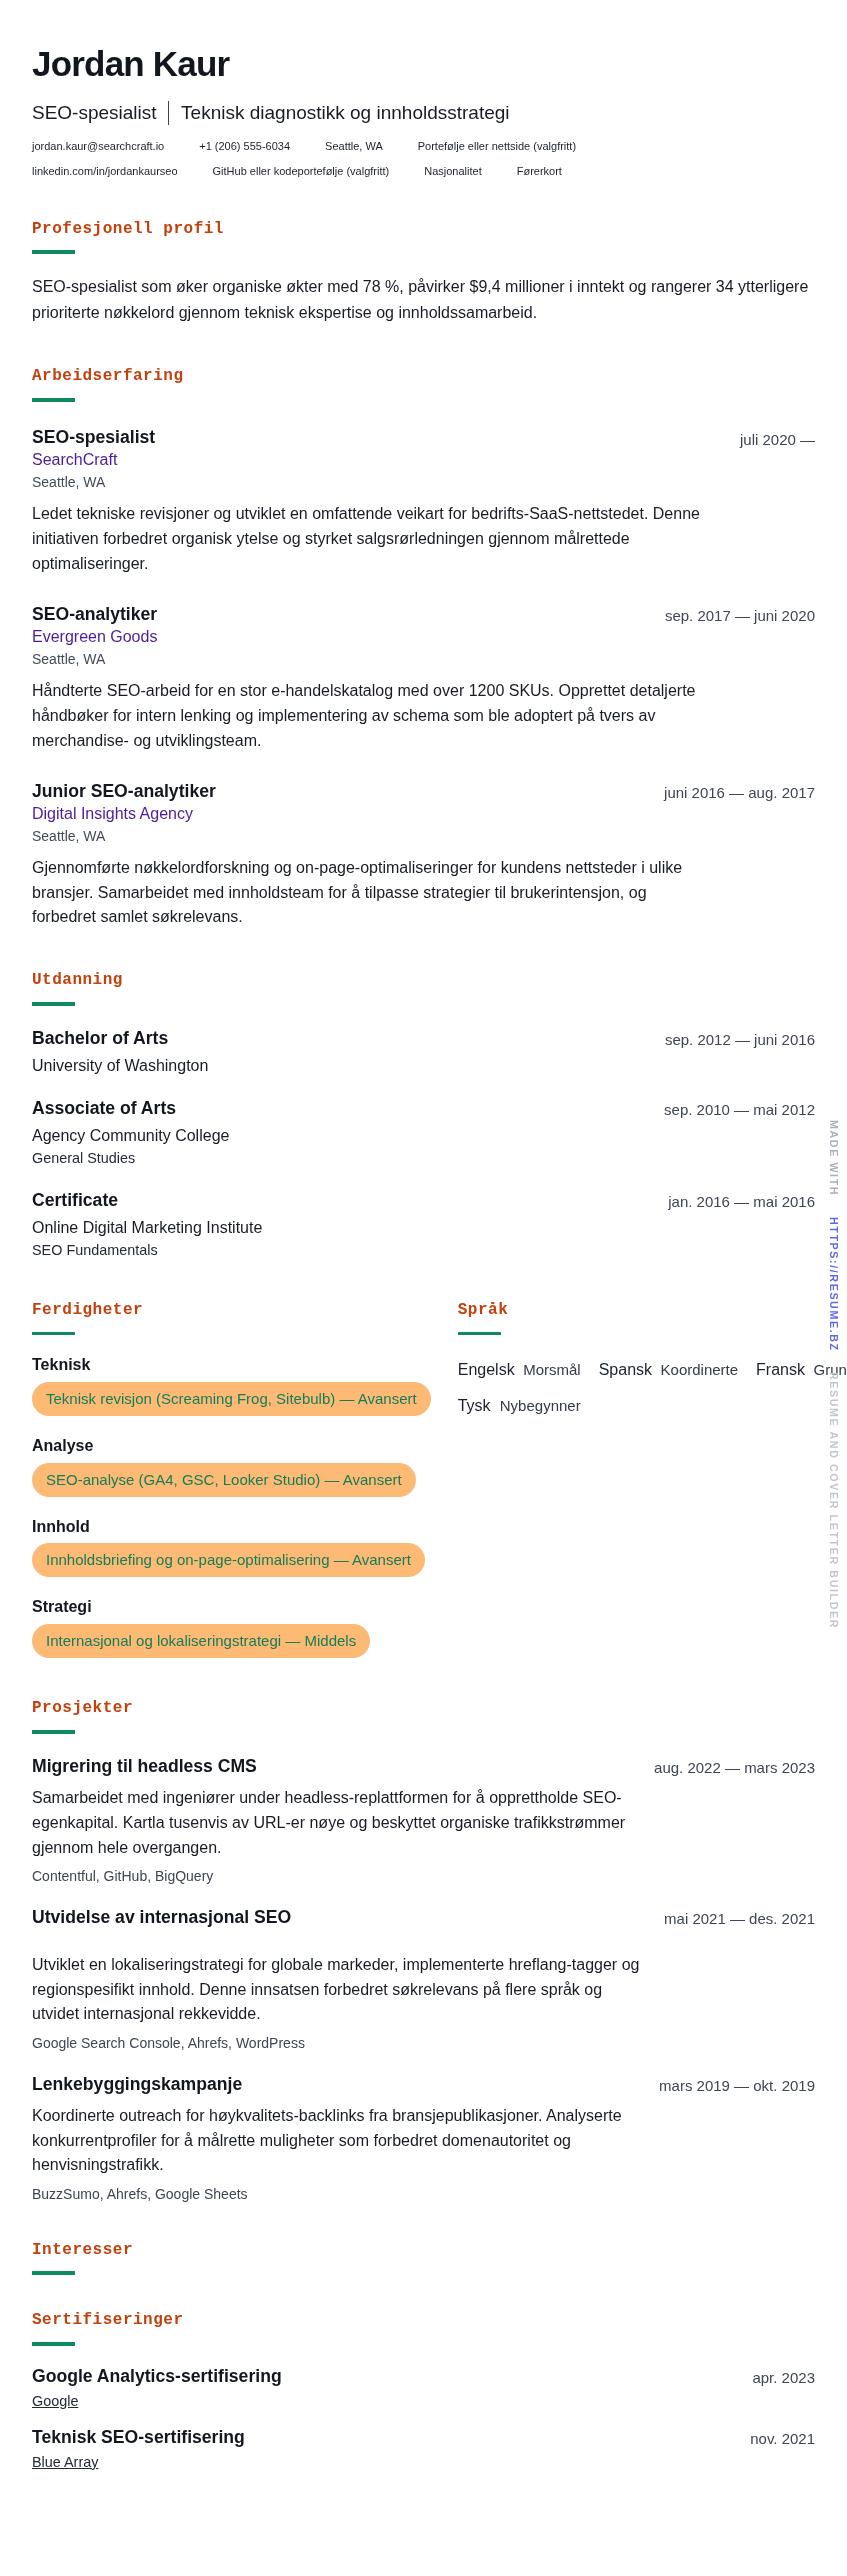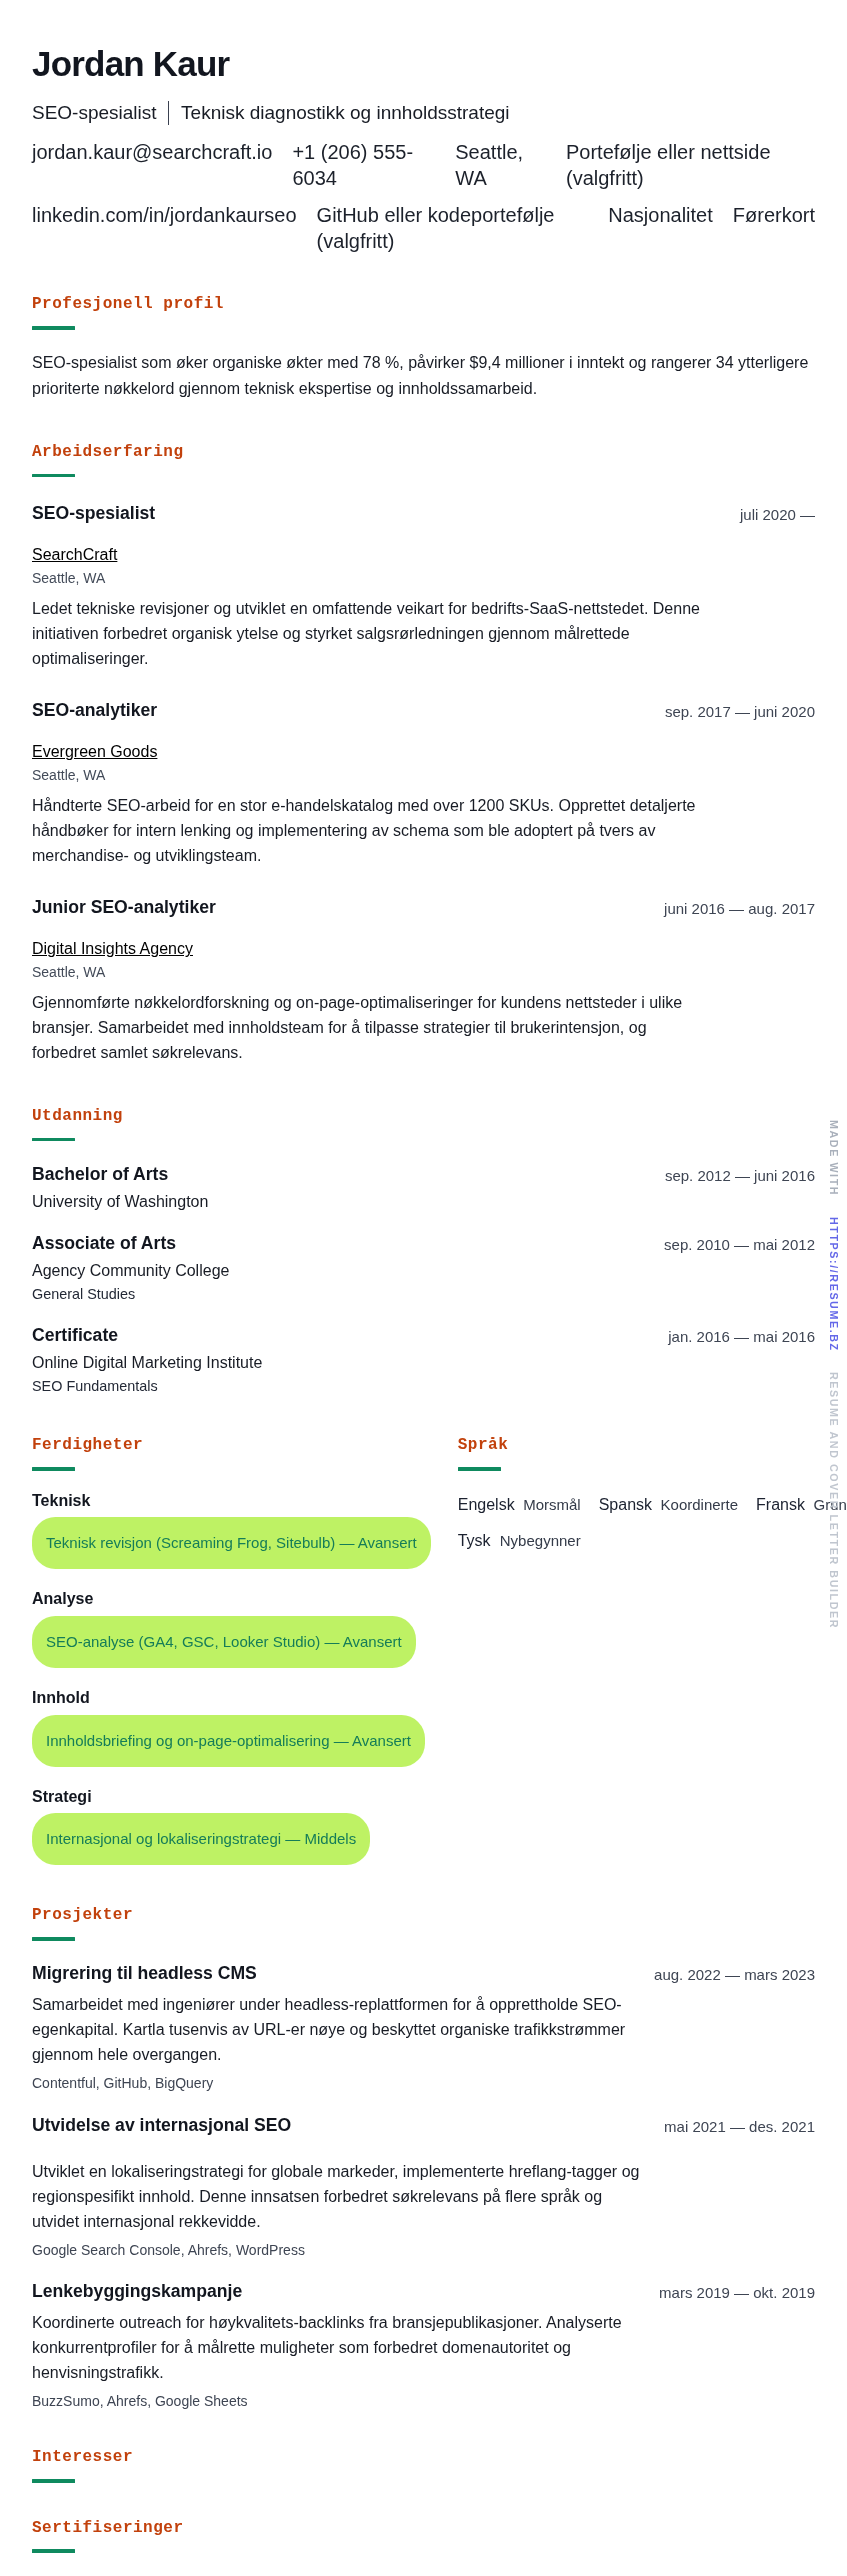--- a/index.html
+++ b/index.html
@@ -18,64 +18,64 @@
   }
   .subtitle {
     margin-top:18px; font-size:19px; color:#181c25; line-height:1.2;
     display:flex; align-items:center;
   }
   .subtitle-divider {
     display:inline-block; width:1.1px; height:24.5px; background:#3a4150;
     margin:0 11.7px; flex:0 0 auto;
   }
   .contact-row {
-    display:flex; flex-wrap:nowrap; gap:20px;
-    font-size:20px; color:#1c212b; line-height:1.3;
+    display:flex; flex-wrap:nowrap; gap:35px;
+    font-size:11px; color:#1c212b; line-height:1.3;
   }
   .contact-row.first { margin-top:14px; }
   .contact-row.second { margin-top:10.7px; }
 
   
   .section { margin-top:41px; }
   .section-title {
     font-family:"Liberation Mono","DejaVu Sans Mono",monospace;
     font-size:16px; font-weight:700; letter-spacing:0.5px; line-height:1.2;
     color:#c2410c;
   }
   .section-dash { width:43px; height:3.7px; background:#0f8a5f; margin-top:11.7px; border-radius:0.5px; }
 
   .summary { margin-top:20px; font-size:16px; line-height:1.63; max-width:783px; }
 
   
   .entry { margin-top:25.6px; }
   .entry-head { display:flex; justify-content:space-between; align-items:flex-start; }
   .entry-title { font-size:17.6px; font-weight:700; color:#12161f; line-height:1.2; }
   .entry-date { font-size:15px; color:#3e4553; line-height:1.3; white-space:nowrap; margin-top:2.1px; padding-left:16px; }
-  .entry-company { margin-top:21px; font-size:16px; color:#000000; line-height:1.2;text-decoration:underline; }
+  .entry-company { margin-top:1px; font-size:16px; color:#4c1d95; line-height:1.2; }
   .entry-location { margin-top:5.3px; font-size:14px; color:#434b59; line-height:1.2; }
   .entry-desc { margin-top:10.7px; font-size:16px; line-height:1.55; max-width:683px; color:#181c25; }
   .entry-school { margin-top:6.4px; font-size:16px; color:#181c25; line-height:1.2; }
   .entry-field { margin-top:5.3px; font-size:14.4px; color:#232936; line-height:1.2; }
   .project-desc { max-width:608px; }
   .entry-tools { margin-top:7.5px; font-size:14px; color:#3e4553; line-height:1.2; }
   .entry.edu { margin-top:22.4px; }
   .entry.proj { margin-top:22.4px; }
   .entry.cert { margin-top:20px; }
   .cert-issuer { margin-top:5.3px; font-size:14.4px; color:#232936; line-height:1.2;text-decoration:underline; }
 
   
   .two-col { display:flex; align-items:flex-start; }
   .col-skills { flex:0 0 373px; }
   .col-langs { flex:1 1 auto; margin-left:27px; }
   .skill-cat { margin-top:20px; font-size:16px; font-weight:700; color:#12161f; line-height:1.2; }
   .pill {
     display:inline-block; margin-top:7.5px;
-    background:#bef264; color:#157d58;
+    background:#fdba74; color:#157d58;
     font-size:15px; line-height:1.2;
-    padding:17px 14px; border-radius:23.5px;
+    padding:8px 14px; border-radius:23.5px;
     white-space:nowrap;
   }
   .lang-grid {
     margin-top:24.5px; display:grid;
     grid-template-columns:1fr 1fr 1fr; column-gap:18px; row-gap:17px;
   }
   .lang-cell { display:flex; justify-content:space-between; align-items:baseline; }
   .lang-name { font-size:16px; color:#1c2230; line-height:1.2; }
   .lang-level { font-size:15px; color:#343b49; line-height:1.2; padding-left:8.5px; }
 

